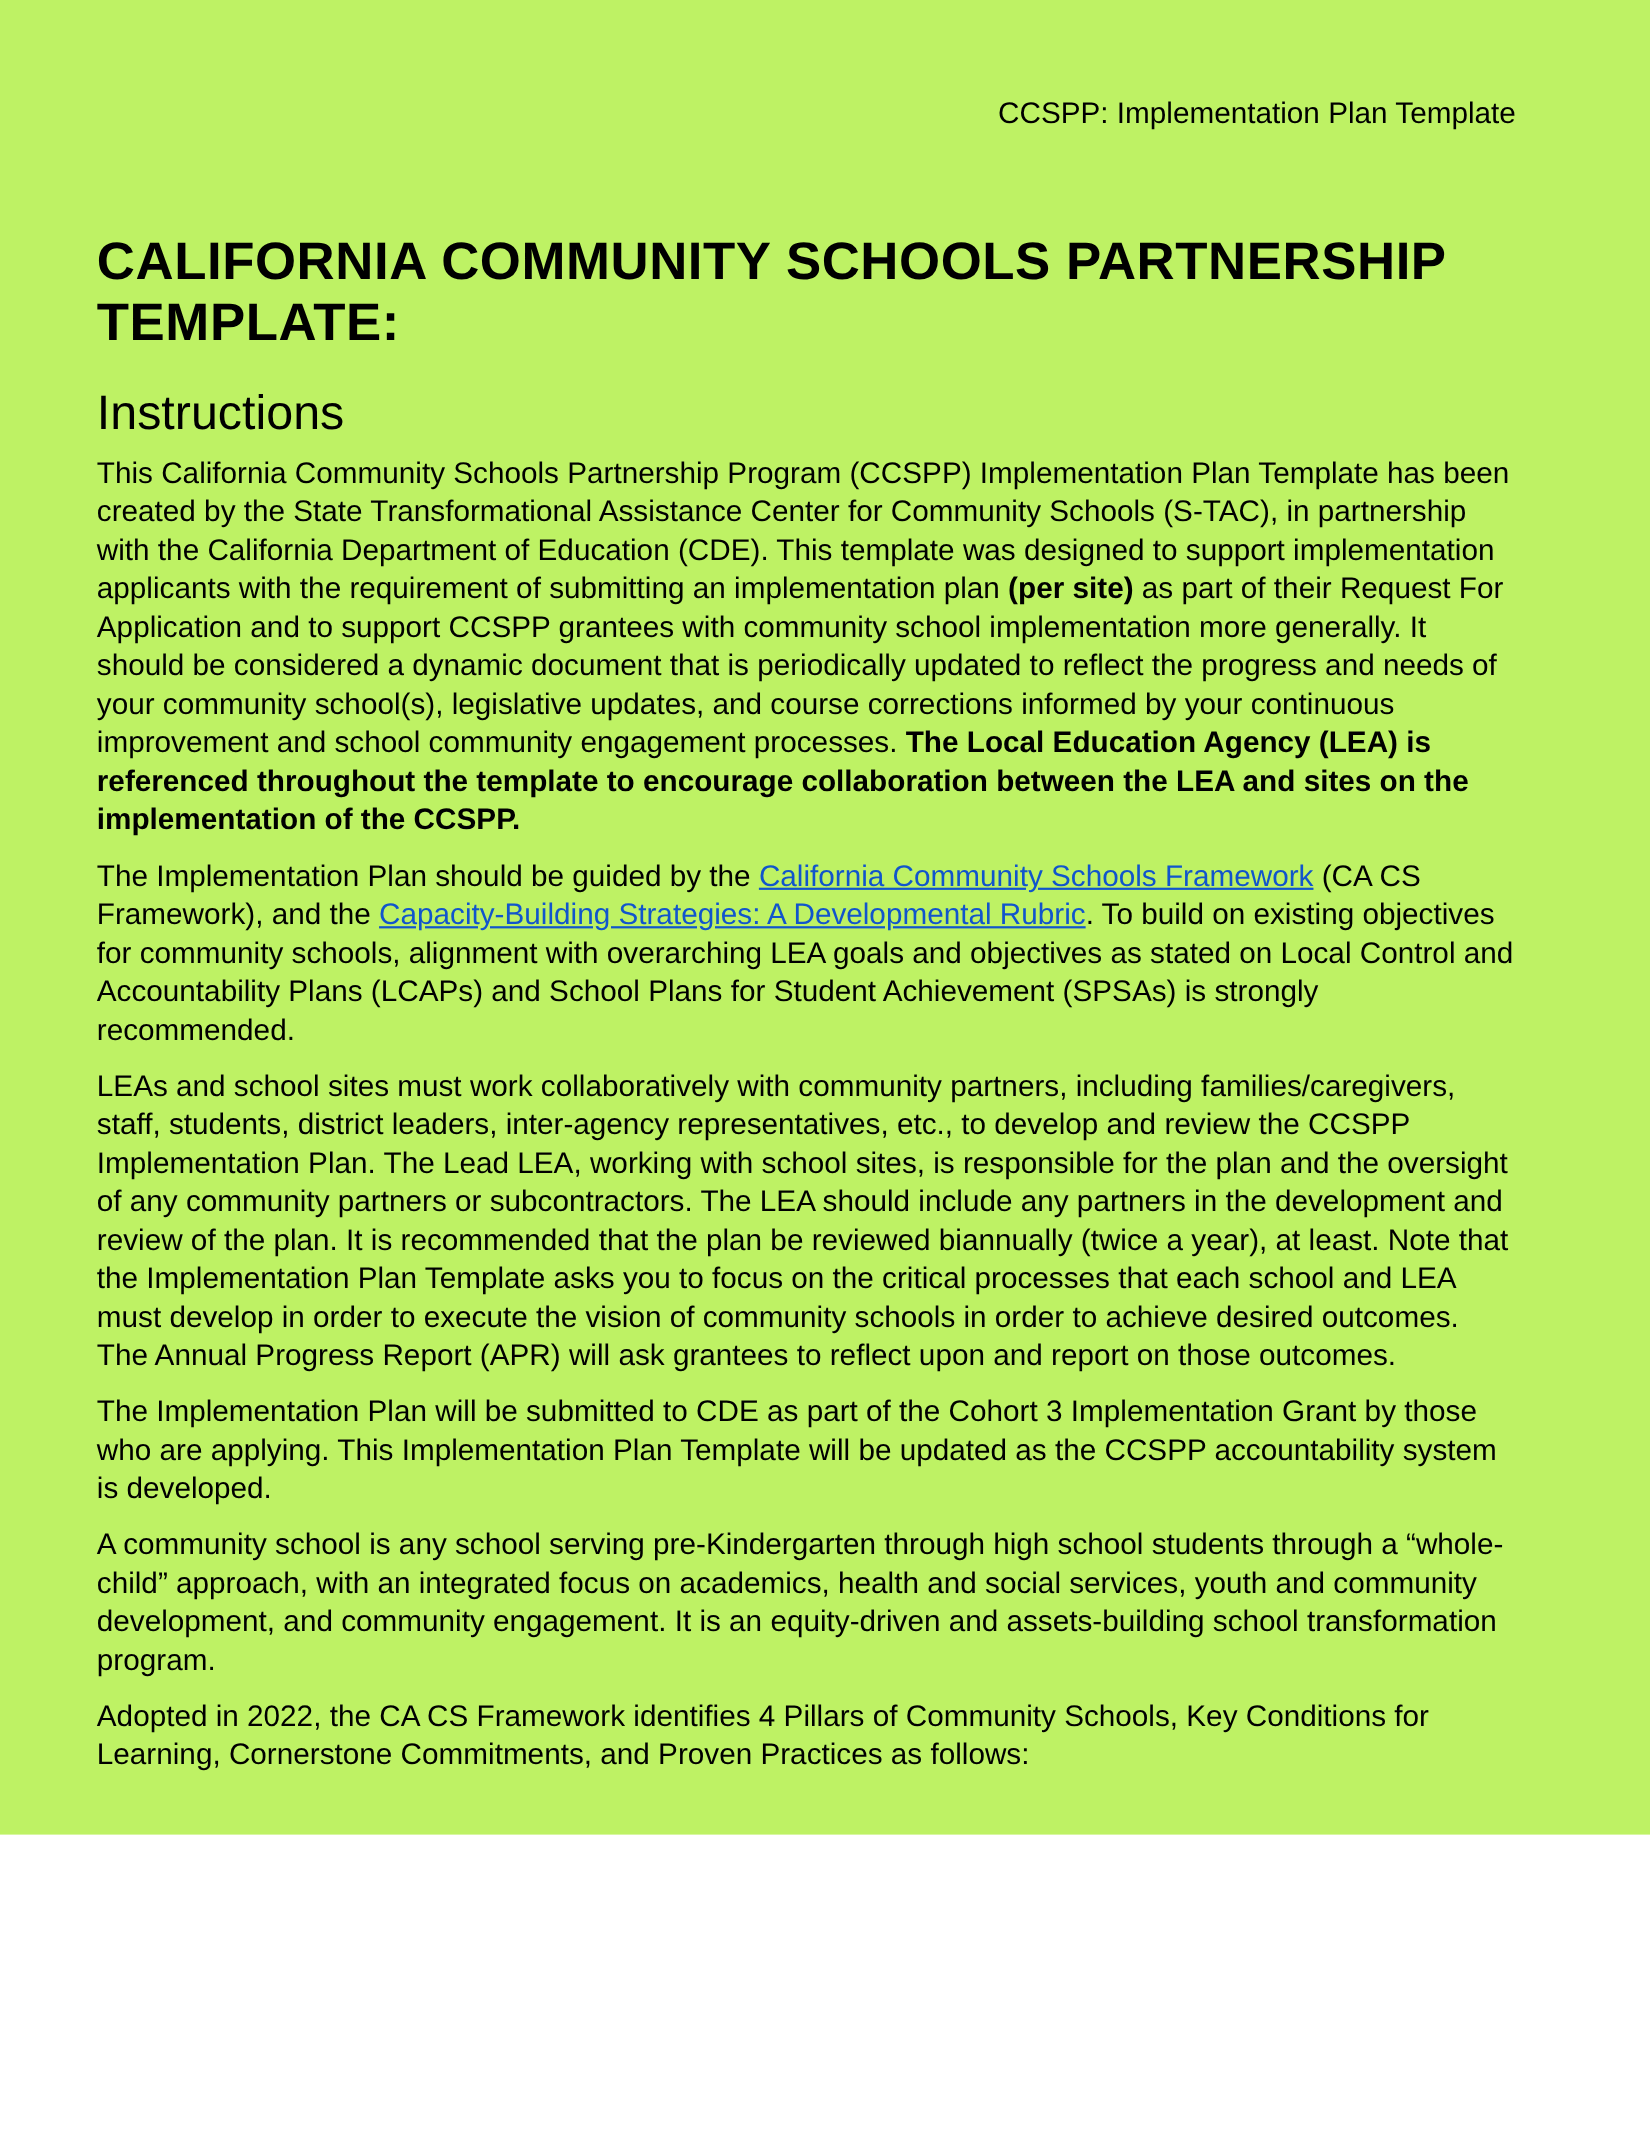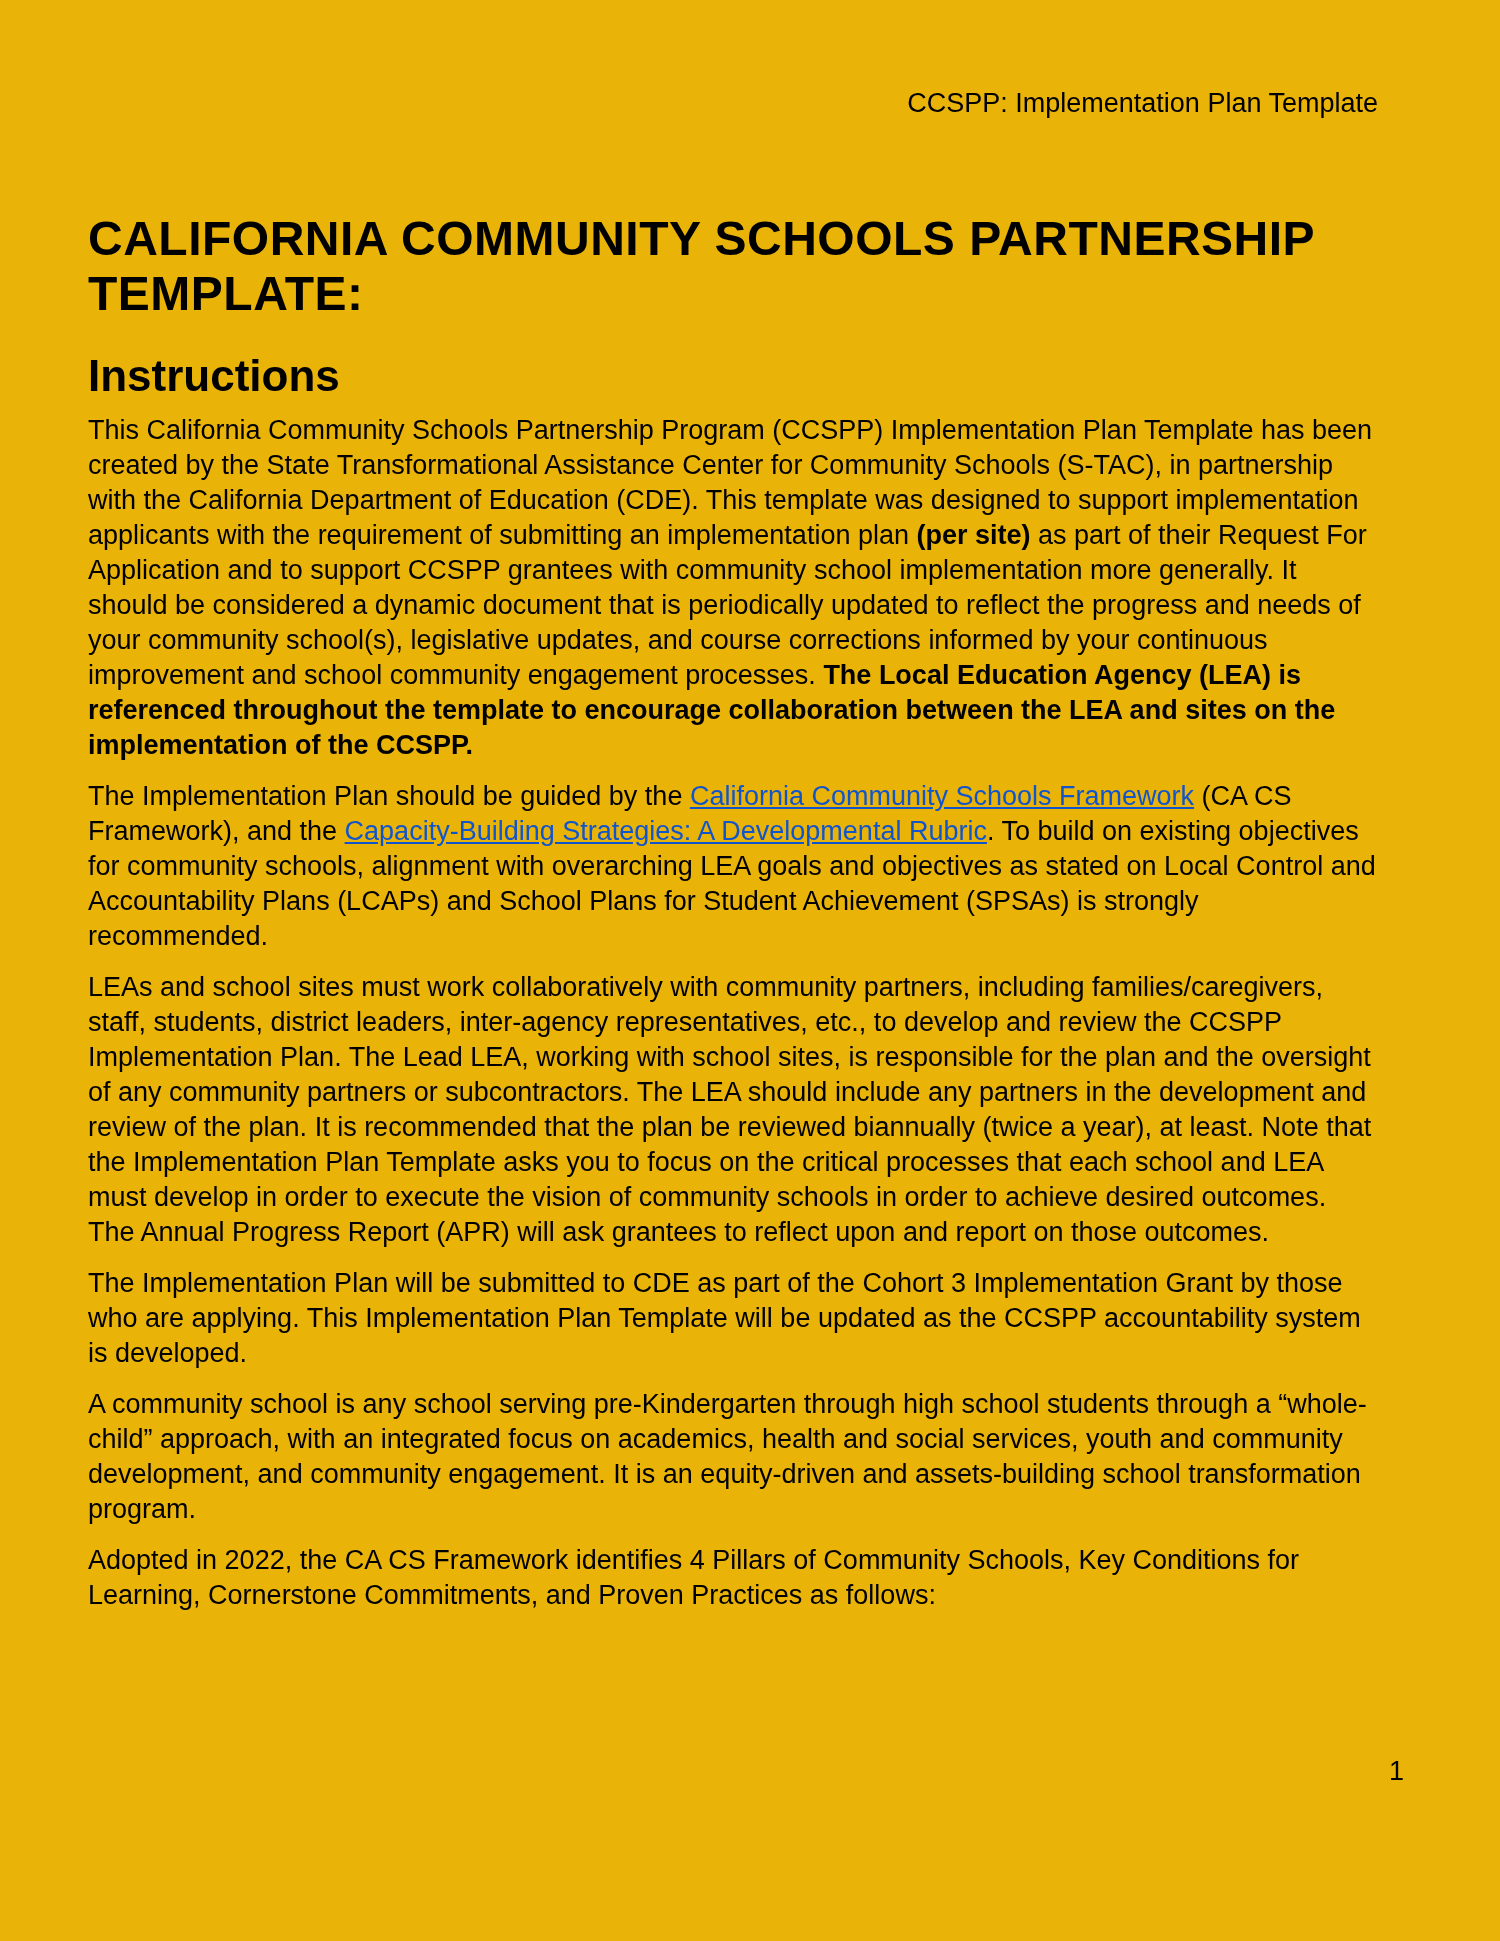--- a/index.html
+++ b/index.html
@@ -3,22 +3,22 @@
 <meta charset="utf-8">
 <style>
   html, body {
     margin: 0;
     padding: 0;
     background: #ffffff;
   }
   .page {
     position: relative;
     width: 1500px;
-    height: 1941px;
-    background: #eab308;
+    height: 1668px;
+    background: #bef264;
     box-sizing: border-box;
     padding: 88px 122px 0 88px;
     font-family: "Liberation Sans", "DejaVu Sans", sans-serif;
     color: #000000;
     overflow: hidden;
   }
   .doc-header {
     text-align: right;
     font-size: 27px;
     line-height: 31px;
@@ -27,21 +27,21 @@
     margin-top: 92px;
     text-align: left;
     font-weight: 700;
     font-size: 48px;
     line-height: 55px;
     letter-spacing: 0.5px;
   }
   h1.section-heading {
     font-size: 44px;
     line-height: 50px;
-    font-weight: 700;
+    font-weight: 400;
     margin: 30px 0 12px 0;
   }
   p.body-text {
     font-size: 27px;
     line-height: 35px;
     margin: 0 0 16px 0;
   }
   p.body-text .b {
     font-weight: 700;
   }

